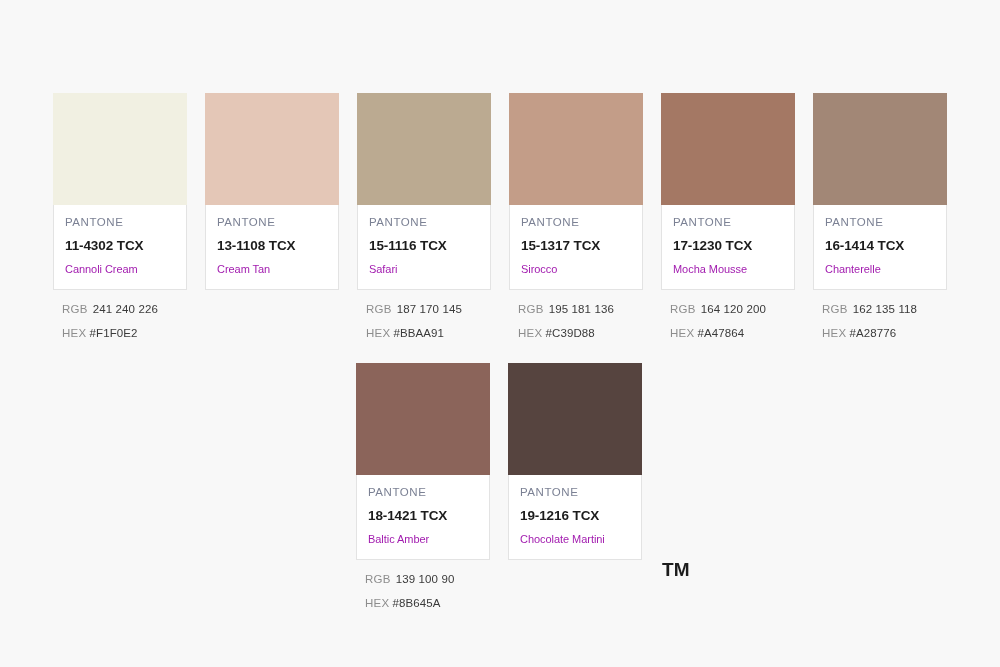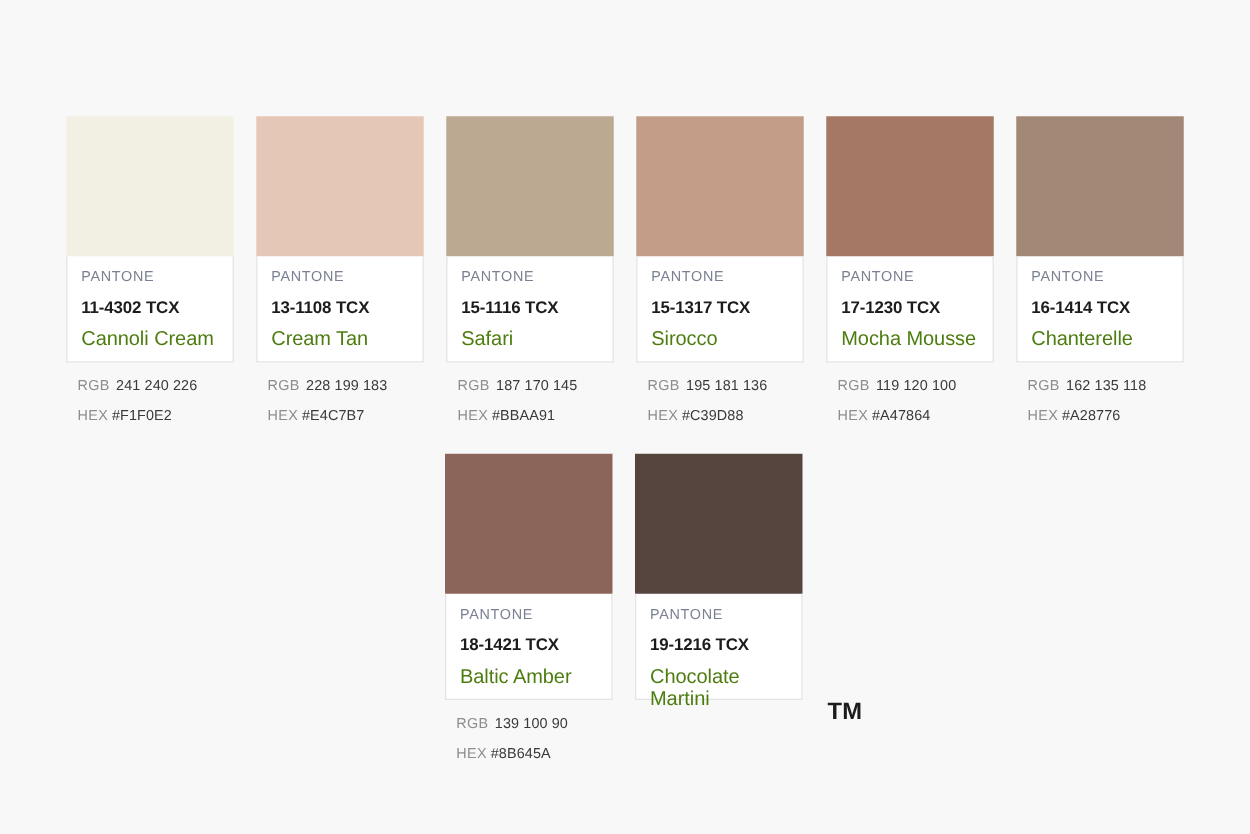--- a/index.html
+++ b/index.html
@@ -70,22 +70,22 @@
   .pantone-code {
     font-size: 13.5px;
     font-weight: bold;
     color: #1c1c1c;
     line-height: 1;
     letter-spacing: -0.1px;
     margin-bottom: 11px;
   }
 
   .pantone-name {
-    font-size: 16px;
-    color: #4d7c0f;
+    font-size: 11px;
+    color: #a21caf;
     line-height: 1.1;
     letter-spacing: -0.05px;
   }
 
   .card-values {
     padding: 14px 0 0 9px;
   }
 
   .value-line {
     font-size: 11.5px;
@@ -142,24 +142,20 @@
 
     <div class="color-cell">
       <div class="color-card">
         <div class="color-swatch" style="background-color: rgb(228, 199, 183);"></div>
         <div class="card-info">
           <div class="pantone-label">PANTONE</div>
           <div class="pantone-code">13-1108 TCX</div>
           <div class="pantone-name">Cream Tan</div>
         </div>
       </div>
-      <div class="card-values">
-        <div class="value-line rgb-line"><span class="value-key">RGB</span><span class="value-num">228 199 183</span></div>
-        <div class="value-line hex-line"><span class="value-key">HEX</span><span class="value-num">#E4C7B7</span></div>
-      </div>
     </div>
 
     <div class="color-cell">
       <div class="color-card">
         <div class="color-swatch" style="background-color: rgb(187, 170, 145);"></div>
         <div class="card-info">
           <div class="pantone-label">PANTONE</div>
           <div class="pantone-code">15-1116 TCX</div>
           <div class="pantone-name">Safari</div>
         </div>
@@ -188,21 +184,21 @@
     <div class="color-cell">
       <div class="color-card">
         <div class="color-swatch" style="background-color: rgb(164, 120, 100);"></div>
         <div class="card-info">
           <div class="pantone-label">PANTONE</div>
           <div class="pantone-code">17-1230 TCX</div>
           <div class="pantone-name">Mocha Mousse</div>
         </div>
       </div>
       <div class="card-values">
-        <div class="value-line rgb-line"><span class="value-key">RGB</span><span class="value-num">119 120 100</span></div>
+        <div class="value-line rgb-line"><span class="value-key">RGB</span><span class="value-num">164 120 200</span></div>
         <div class="value-line hex-line"><span class="value-key">HEX</span><span class="value-num">#A47864</span></div>
       </div>
     </div>
 
     <div class="color-cell">
       <div class="color-card">
         <div class="color-swatch" style="background-color: rgb(162, 135, 118);"></div>
         <div class="card-info">
           <div class="pantone-label">PANTONE</div>
           <div class="pantone-code">16-1414 TCX</div>

